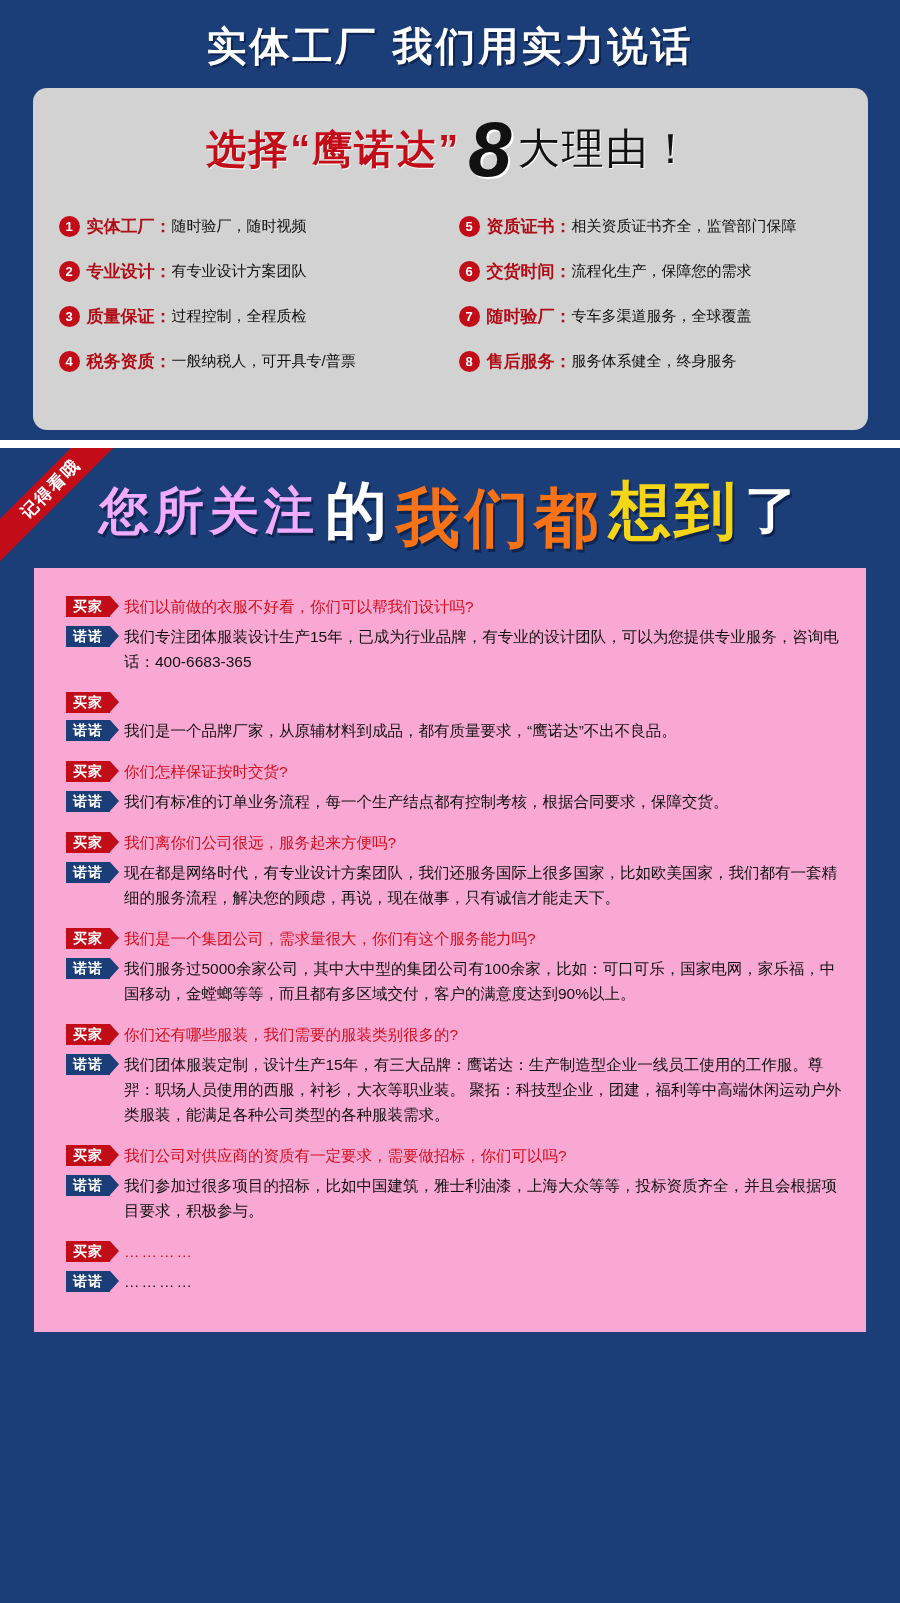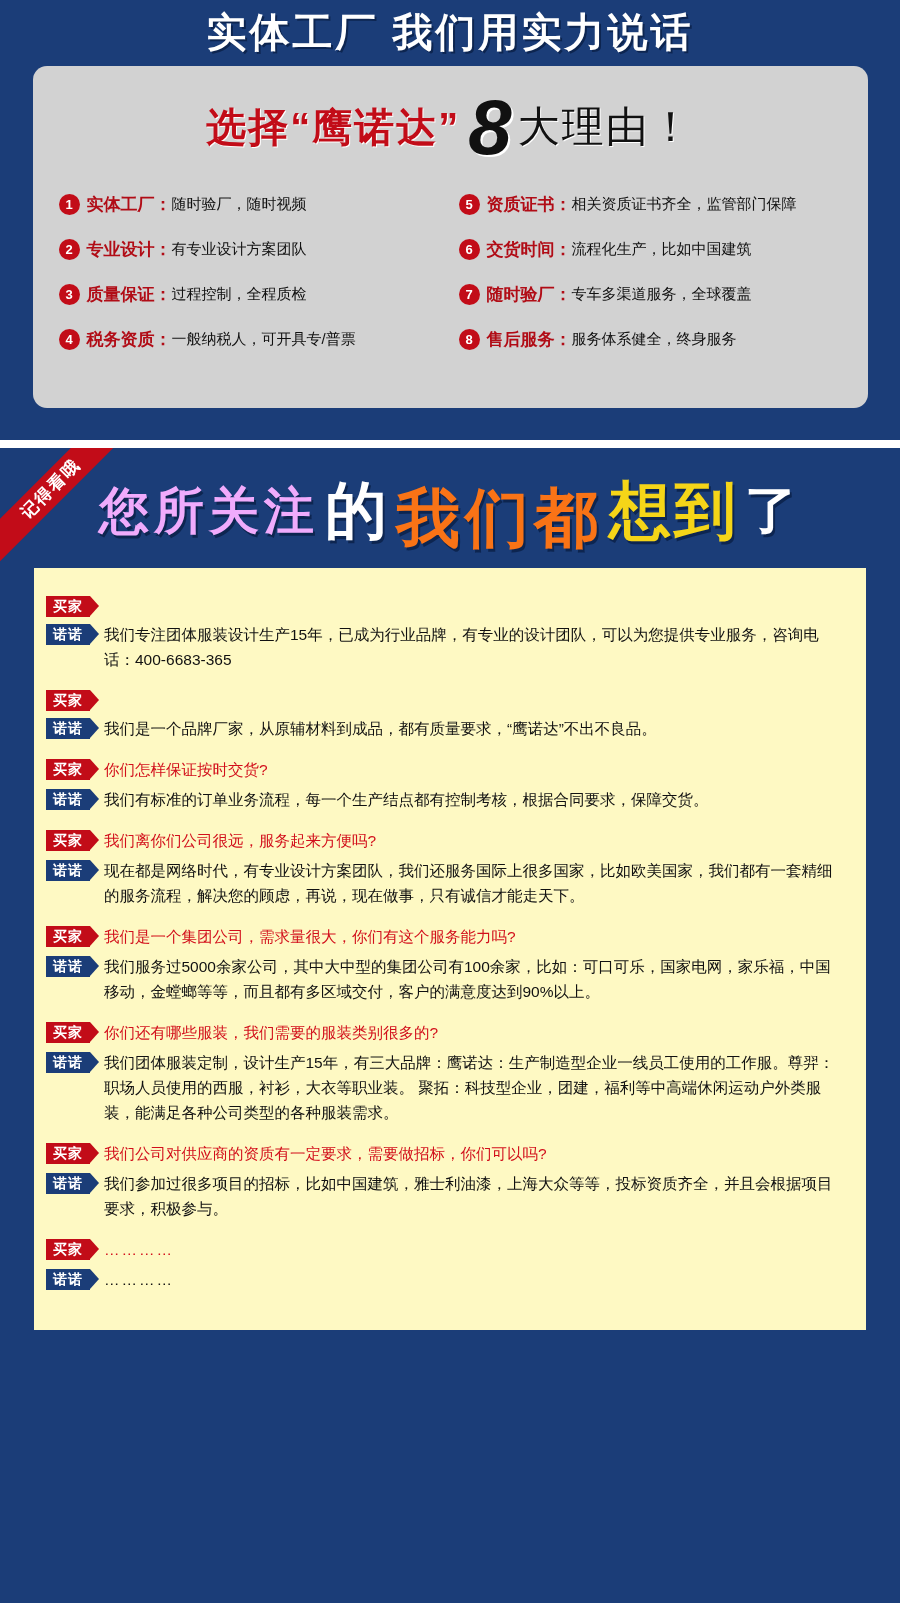--- a/index.html
+++ b/index.html
@@ -15,35 +15,35 @@
     height: 1603px;
     overflow: hidden;
   }
 
   
   .sec1 {
     position: relative;
     width: 900px;
     height: 440px;
     background: #1b3d78;
-    padding: 4px 20px 0 20px;
+    padding: 18px 20px 0 20px;
   }
   .sec1-title {
     text-align: center;
     color: #ffffff;
     font-size: 40px;
     font-weight: bold;
     letter-spacing: 3px;
     line-height: 56px;
     text-shadow: 2px 2px 0 #0d2550;
     padding-bottom: 6px;
   }
   .gray-card {
     position: relative;
-    margin: 0 auto 0 auto;
+    margin: 8px auto 0 auto;
     width: 835px;
     height: 342px;
     background: #d2d2d2;
     border-radius: 14px;
     padding: 18px 26px;
   }
   .reasons-head {
     display: flex;
     align-items: center;
     justify-content: center;
@@ -149,22 +149,22 @@
   }
   .h-yellow { color: #f0abfc; font-size: 50px; letter-spacing: 5px; }
   .h-white  { color: #ffffff; font-size: 62px; letter-spacing: 3px; margin: 0 6px; }
   .h-white2 { color: #f97316; font-size: 64px; letter-spacing: 5px; margin-top: 14px; }
   .h-yellow2{ color: #f5d518; font-size: 62px; letter-spacing: 3px; margin: 0 6px; }
   .h-white3 { color: #ffffff; font-size: 52px; letter-spacing: 4px; }
 
   .qa-card {
     margin: 0 auto;
     width: 832px;
-    background: #fef9c3;
-    padding: 26px 24px 22px 12px;
+    background: #f9a8d4;
+    padding: 26px 24px 22px 32px;
   }
   .qa-block { margin-bottom: 16px; }
   .qa-row {
     display: flex;
     align-items: flex-start;
     margin-bottom: 5px;
   }
   .tag {
     position: relative;
     flex: 0 0 auto;
@@ -228,21 +228,21 @@
           <span class="rtext">相关资质证书齐全，监管部门保障</span>
         </div>
         <div class="reason">
           <span class="rnum">2</span>
           <span class="rlabel">专业设计：</span>
           <span class="rtext">有专业设计方案团队</span>
         </div>
         <div class="reason">
           <span class="rnum">6</span>
           <span class="rlabel">交货时间：</span>
-          <span class="rtext">流程化生产，比如中国建筑</span>
+          <span class="rtext">流程化生产，保障您的需求</span>
         </div>
         <div class="reason">
           <span class="rnum">3</span>
           <span class="rlabel">质量保证：</span>
           <span class="rtext">过程控制，全程质检</span>
         </div>
         <div class="reason">
           <span class="rnum">7</span>
           <span class="rlabel">随时验厂：</span>
           <span class="rtext">专车多渠道服务，全球覆盖</span>
@@ -270,20 +270,21 @@
       <span class="h-white2">我们都</span>
       <span class="h-yellow2">想到</span>
       <span class="h-white3">了</span>
     </div>
 
     <div class="qa-card">
 
       <div class="qa-block">
         <div class="qa-row">
           <span class="tag tag-q">买家</span>
+          <span class="qa-text q-text">我们以前做的衣服不好看，你们可以帮我们设计吗?</span>
         </div>
         <div class="qa-row">
           <span class="tag tag-a">诺诺</span>
           <span class="qa-text a-text">我们专注团体服装设计生产15年，已成为行业品牌，有专业的设计团队，可以为您提供专业服务，咨询电话：400-6683-365</span>
         </div>
       </div>
 
       <div class="qa-block">
         <div class="qa-row">
           <span class="tag tag-q">买家</span>

